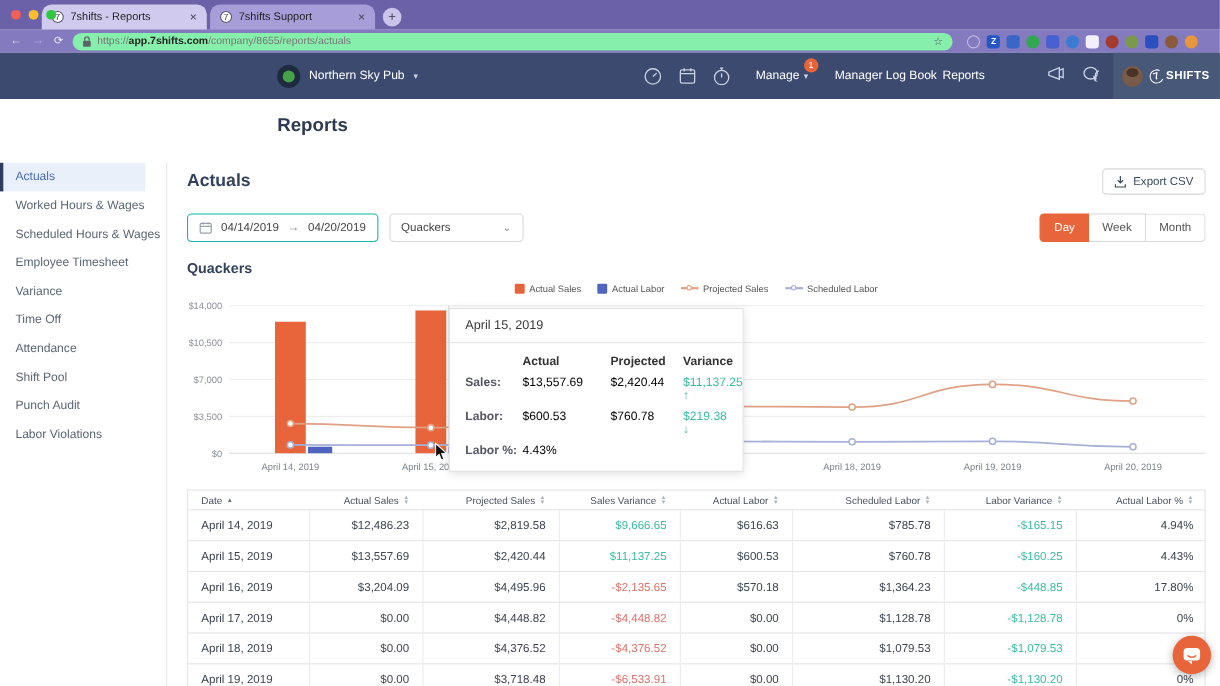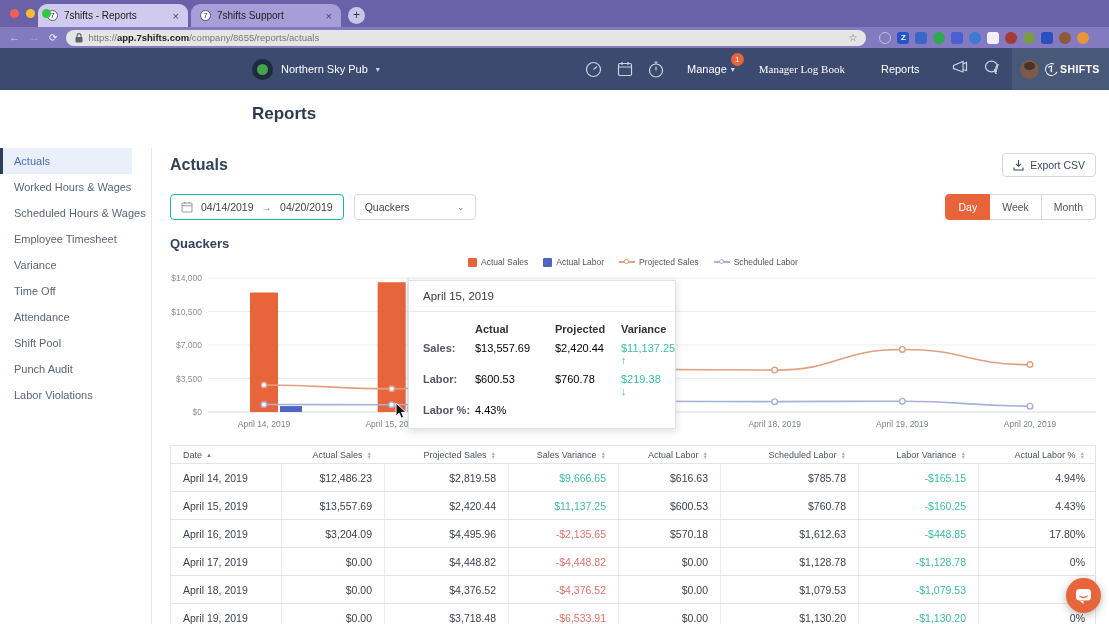--- a/index.html
+++ b/index.html
@@ -21,21 +21,21 @@
               font-size:8px; line-height:9px; text-align:center; flex:none; background:#fff; }
   .tab .title { white-space:nowrap; overflow:hidden; text-overflow:ellipsis; flex:1; }
   .tab .close { color:#4a4560; font-size:11px; }
   .newtab { width:17px; height:17px; border-radius:50%; background:#cac3ea; color:#3a3550;
             font-size:12px; line-height:16px; text-align:center; margin:0 0 3px 7px; cursor:pointer; }
 
   .urlbar { position:absolute; top:27px; left:0; right:0; height:21px; background:#837abf;
             display:flex; align-items:center; padding:0 9px; gap:9px; }
   .navglyph { font-size:11px; line-height:1; }
   .g-back{color:#d9d4ef}.g-fwd{color:#b2a8dd}.g-rel{color:#efedfa; font-size:10px;}
-  .urlfield { height:16px; background:#e5e5e5; border-radius:8px; display:flex; align-items:center;
+  .urlfield { height:16px; background:#86efac; border-radius:8px; display:flex; align-items:center;
               gap:5px; width:800px; font-size:9.5px; padding:0 9px; color:#777; }
   .urlfield b { color:#222; font-weight:bold; }
   .urlfield .star { margin-left:auto; color:#5f6368; font-size:10px; }
   .extrow { display:flex; align-items:center; gap:6px; margin-left:4px; }
   .ext { width:12px; height:12px; flex:none; font-size:8px; color:#fff; text-align:center;
          line-height:12px; font-weight:bold; }
 
   
   .appnav { position:absolute; top:48px; left:0; right:0; height:42px; background:#3b4a6e;
             color:#fff; }
@@ -46,21 +46,21 @@
                 border-radius:50%; background:#47a34a; }
   .caret { font-size:8px; color:#cdd4e4; }
   .navmid { position:absolute; left:585px; top:0; height:42px; display:flex; align-items:center; }
   .navmid svg { display:block; }
   .nicon { margin-right:15px; cursor:pointer; }
   .navlink { font-size:11px; color:#fff; cursor:pointer; white-space:nowrap; }
   .manage { position:relative; margin:0 24px 0 8px; display:flex; align-items:center; gap:4px; }
   .badge { position:absolute; top:-10px; right:-9px; width:13px; height:13px; border-radius:50%;
            background:#e8653c; color:#fff; font-size:8px; display:flex; align-items:center;
            justify-content:center; }
-  .logbook { margin-right:36px;font-family:Liberation Serif, serif; }
+  .logbook { margin-right:5px; }
   .comm { position:absolute; left:952px; top:0; height:42px; display:flex; align-items:center; gap:16px; }
   .brandpanel { position:absolute; right:0; top:0; width:97px; height:42px; background:#485878;
                 display:flex; align-items:center; gap:6px; padding-left:8px; }
   .useravatar { width:19px; height:19px; border-radius:50%; background:#7a5a48; position:relative; flex:none; }
   .useravatar:after { content:""; position:absolute; left:4px; top:2px; width:11px; height:8px;
                       border-radius:50%; background:#4a3228; }
   .brand { display:flex; align-items:center; gap:2px; font-size:10.5px; font-weight:bold;
            letter-spacing:.4px; }
   .brand .seven { width:13px; height:13px; border:1.5px solid #fff; border-right-color:transparent;
                   border-radius:50%; font-size:9px; font-weight:bold; text-align:center;
@@ -537,21 +537,21 @@
         <div class="t-cell">
           <span>$4,495.96</span>
         </div>
         <div class="t-cell">
           <span class="neg">-$2,135.65</span>
         </div>
         <div class="t-cell">
           <span>$570.18</span>
         </div>
         <div class="t-cell">
-          <span>$1,612.63</span>
+          <span>$1,364.23</span>
         </div>
         <div class="t-cell">
           <span class="pos">-$448.85</span>
         </div>
         <div class="t-cell">
           <span>17.80%</span>
         </div>
       </div>
       <div class="t-row body">
         <div class="t-cell">

